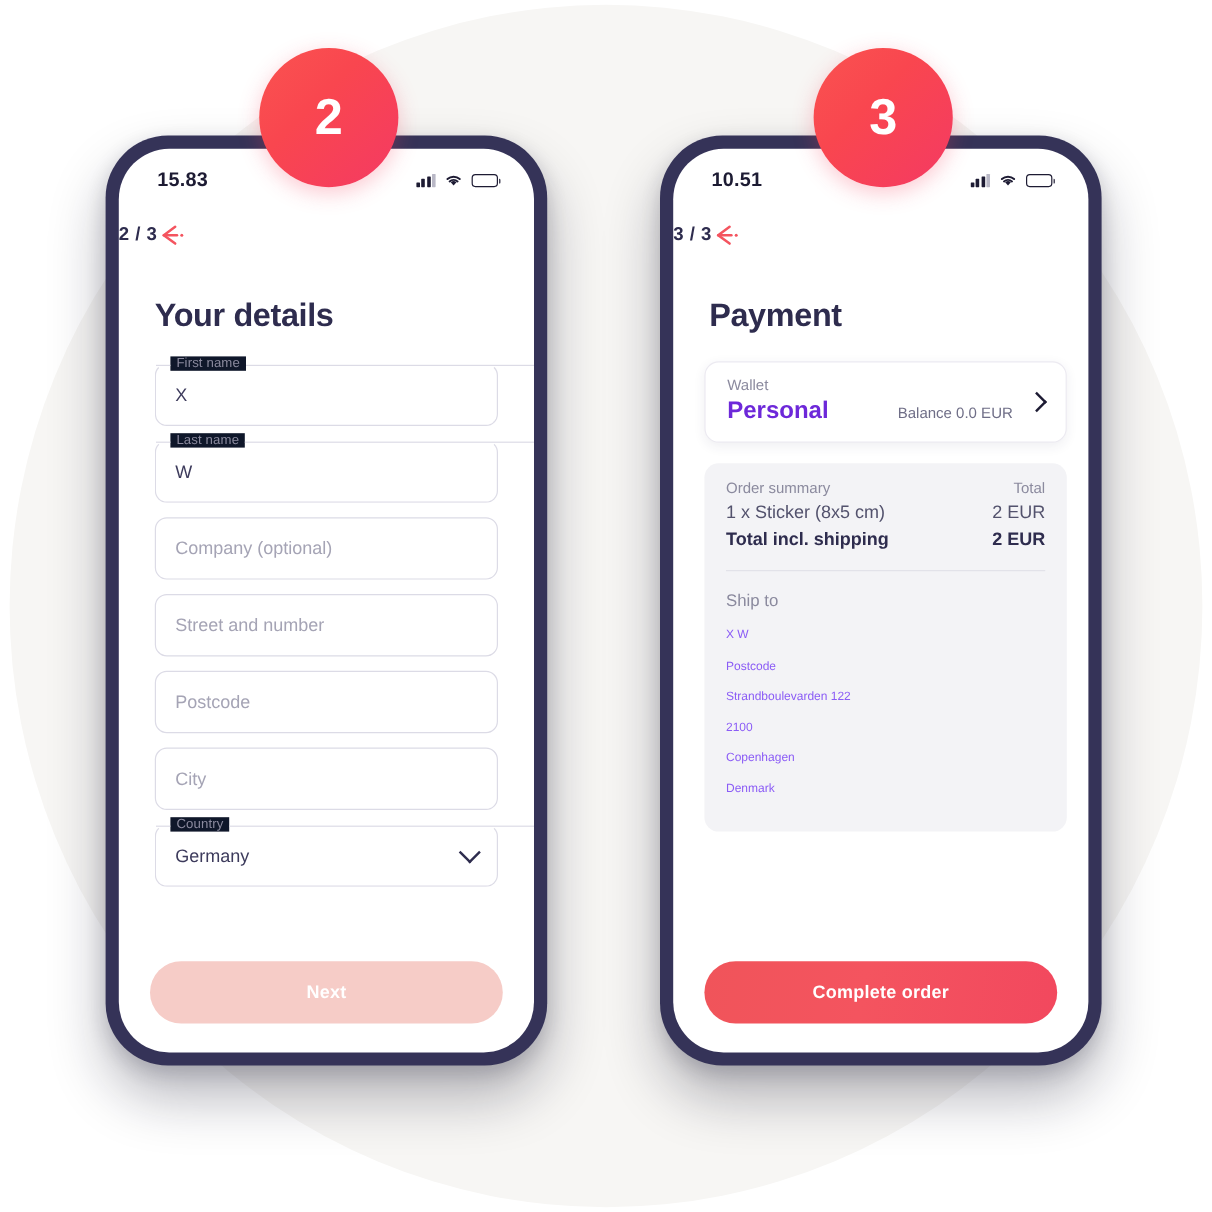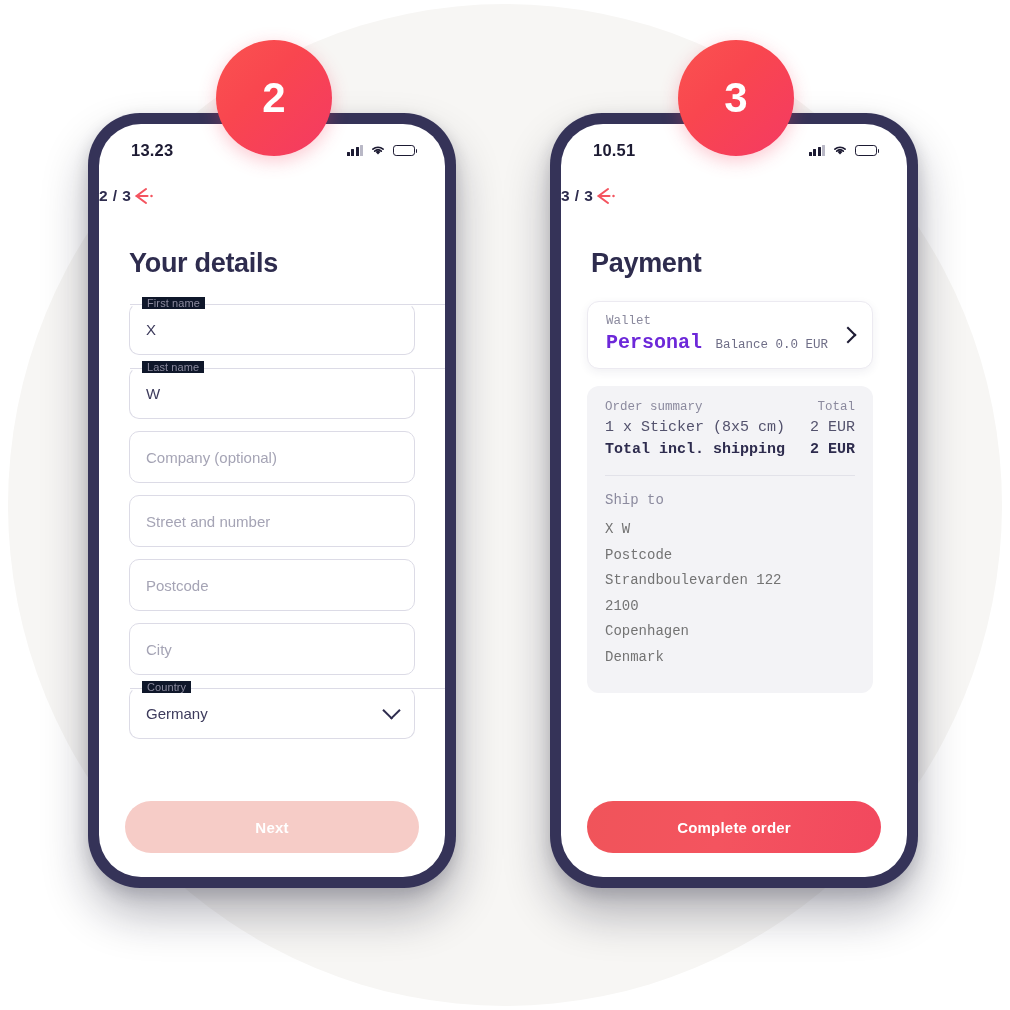--- a/index.html
+++ b/index.html
@@ -210,23 +210,22 @@
     width: 100%;
     font-family: inherit;
     cursor: pointer;
   }
   .cta.disabled { background: #f6ccc7; cursor: default; }
   .cta.primary  { background: linear-gradient(100deg, #f0545a 0%, #f4545f 45%, #f2485e 100%); }
 
   
   .pay-area {
     flex: 1 1 auto;
-    padding: 22px 34px 0 26px;
+    padding: 22px 18px 0 26px;
     overflow: hidden;
-    font-family: Liberation Mono, monospace;
   }
   .wallet-card {
     position: relative;
     border-radius: 12px;
     background: #ffffff;
     border: 1px solid #eceaf1;
     box-shadow: 0 3px 10px rgba(40,36,80,.07);
     padding: 12px 18px 14px 18px;
     cursor: pointer;
   }
@@ -289,22 +288,22 @@
     height: 1px;
     background: #e2e2e9;
     margin: 17px 0 16px 0;
   }
   .ship-label {
     font-size: 14px;
     color: #8b8a9e;
     margin-bottom: 9px;
   }
   .ship-line {
-    font-size: 14px;
-    color: #737373;
+    font-size: 10px;
+    color: #8b5cf6;
     line-height: 25.6px;
   }
 
   
   .step-badge {
     position: absolute;
     width: 116px;
     height: 116px;
     border-radius: 50%;
     background: linear-gradient(135deg, #fa5350 0%, #f9464f 40%, #f43a63 100%);
@@ -322,21 +321,21 @@
 </style>
 </head>
 <body>
 
 <div id="bg-circle"></div>
 
 <div id="phone-left" class="phone">
   <div class="screen">
 
     <div class="statusbar">
-      <div class="status-time">13.23</div>
+      <div class="status-time">15.83</div>
       <div class="status-icons">
         <span class="signal">
             <i></i>
             <i></i>
             <i></i>
             <i></i>
           </span>
         <svg width="16" height="12" viewBox="0 0 16 12">
           <path d="M8 10.6 L5.6 7.9 a3.6 3.6 0 0 1 4.8 0 Z" fill="#1d1b33"></path>
           <path d="M2.9 5.2 a7.6 7.6 0 0 1 10.2 0" stroke="#1d1b33" stroke-width="1.7" fill="none" stroke-linecap="round"></path>

